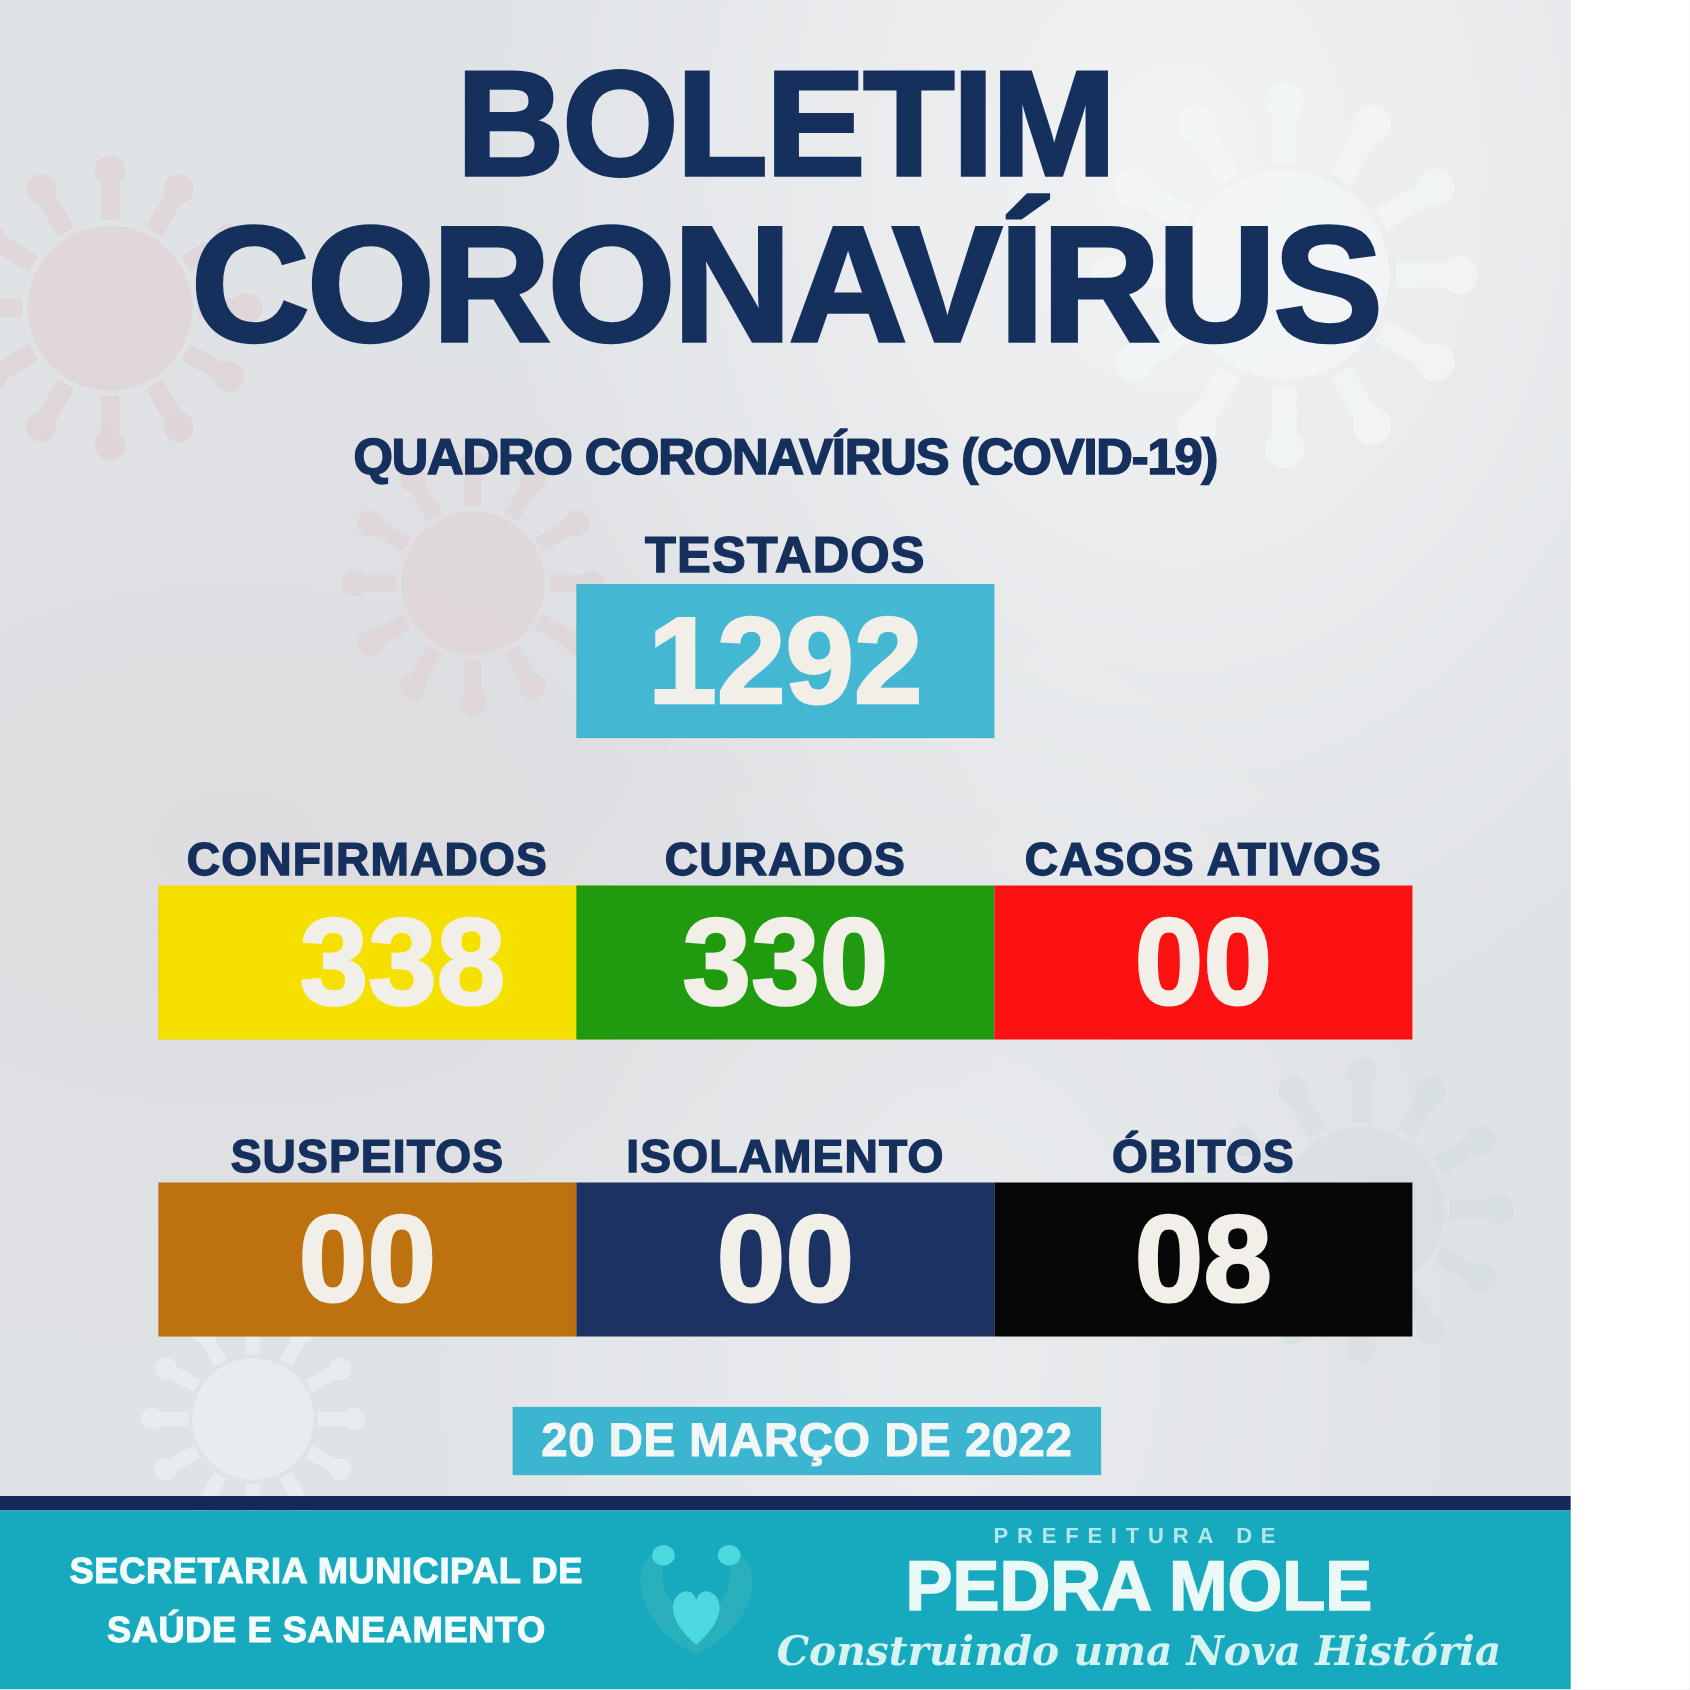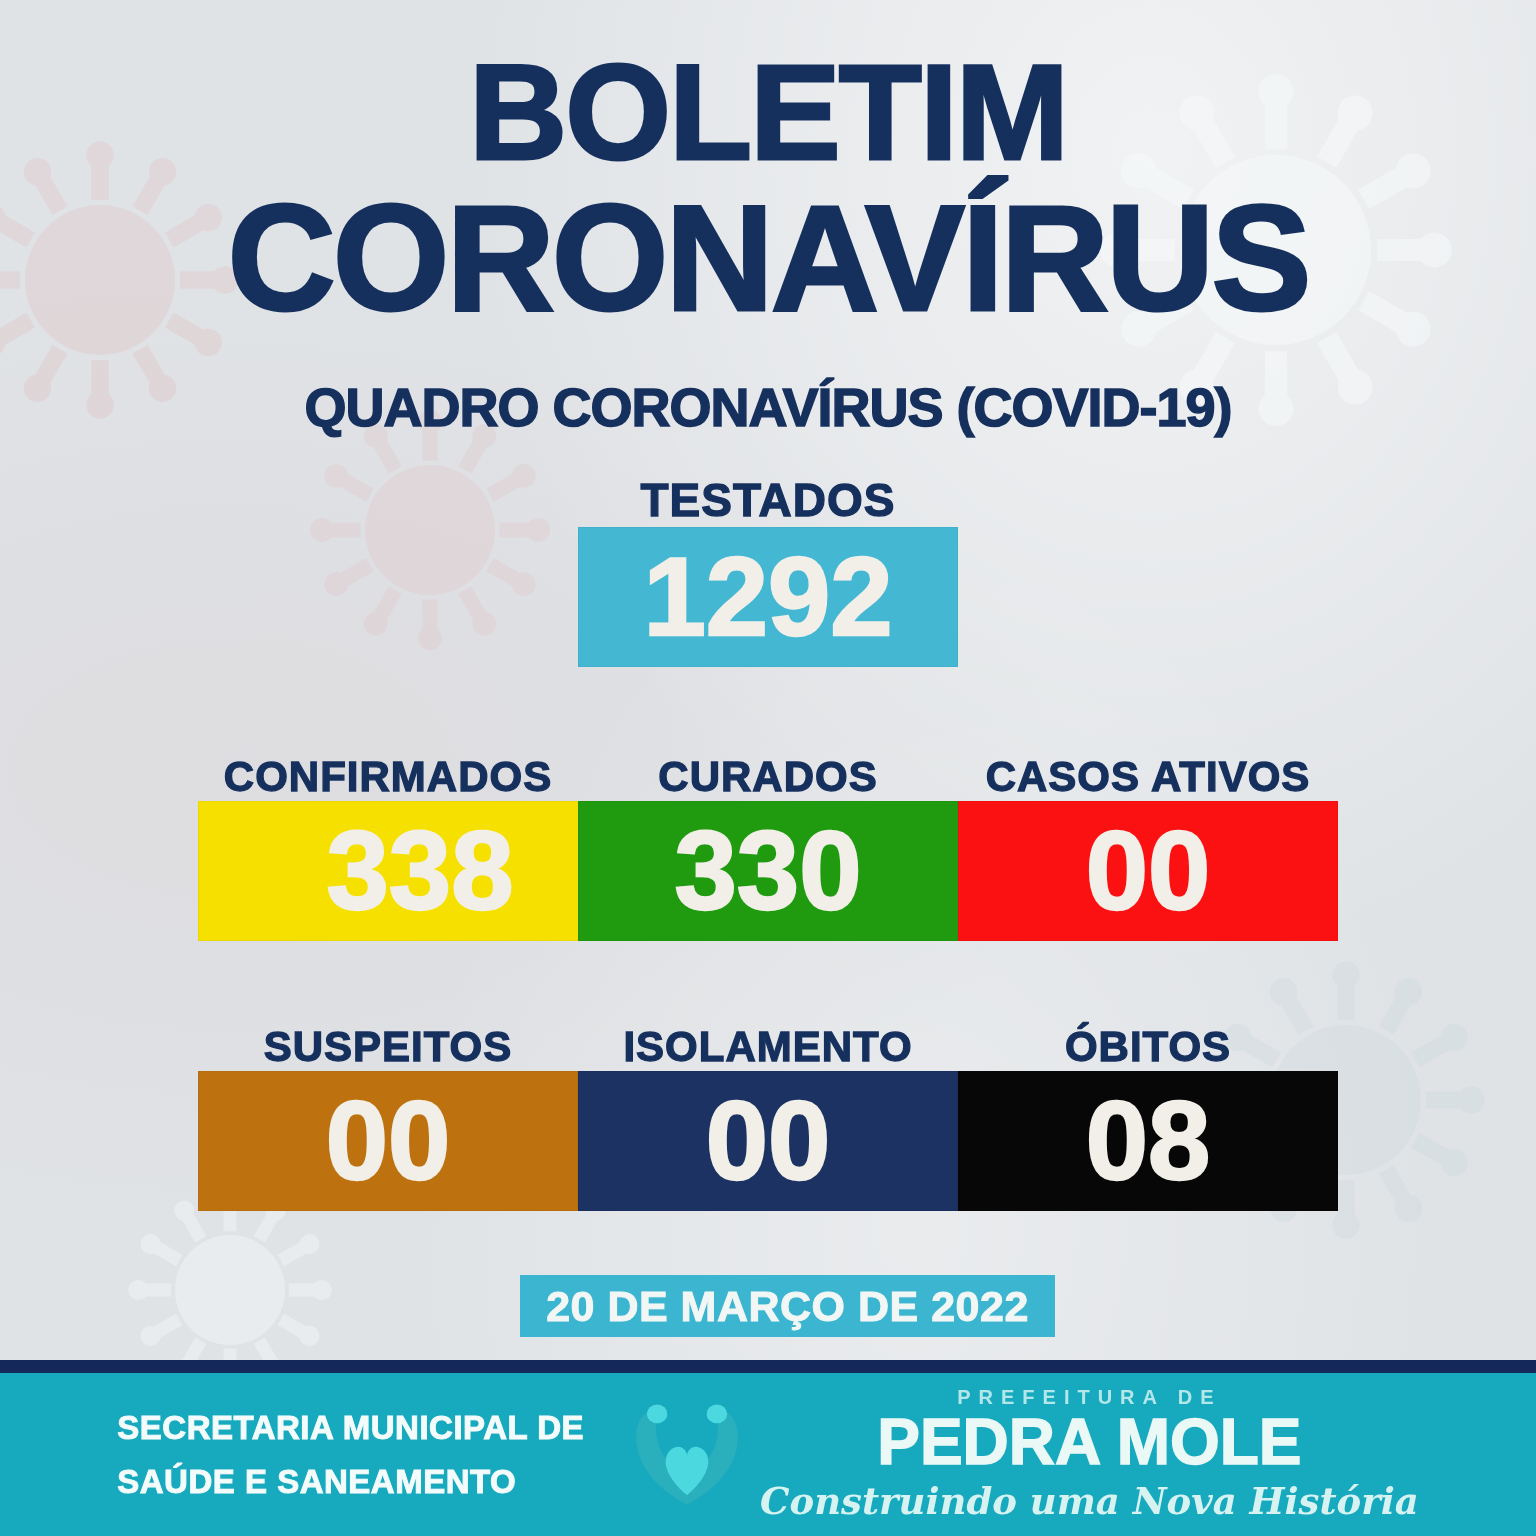--- a/index.html
+++ b/index.html
@@ -1,36 +1,36 @@
 <!DOCTYPE html>
 <html><head>
 <meta charset="utf-8">
 <style>
   html,body{margin:0;padding:0;}
   .page{
     position:relative;
-    width:1536px;height:1536px;
+    width:1428px;height:1536px;
     overflow:hidden;
     font-family:"Liberation Sans", sans-serif;
     background:
       radial-gradient(ellipse at 75% 10%, rgba(255,255,255,.55), rgba(255,255,255,0) 42%),
       radial-gradient(ellipse at 15% 50%, rgba(214,203,207,.28), rgba(255,255,255,0) 46%),
       radial-gradient(ellipse at 60% 80%, rgba(255,255,255,.30), rgba(255,255,255,0) 40%),
       #e0e3e6;
     text-align:center;
   }
   .watermark{position:absolute;pointer-events:none;}
   .wm-pink{color:#dfb9ba;}
   .wm-white{color:#f7fafb;}
   .wm-blue{color:#ccd8de;}
 
   .title-block{position:relative;padding-top:44px;color:#16305e;}
   .title-l1{font-size:136px;font-weight:700;line-height:1.0;letter-spacing:-2px;-webkit-text-stroke:3px #16305e;}
   .title-l2{font-size:150px;font-weight:700;line-height:1.04;letter-spacing:-3px;-webkit-text-stroke:3px #16305e;}
-  .subtitle{margin-top:40px;font-size:54px;font-weight:700;letter-spacing:-1px;color:#16305e;-webkit-text-stroke:1.5px #16305e;}
+  .subtitle{margin-top:52px;font-size:46px;font-weight:700;letter-spacing:-1px;color:#16305e;-webkit-text-stroke:1.5px #16305e;}
 
   .stat{width:380px;}
   .stat-label{
     font-size:42px;font-weight:700;color:#16305e;letter-spacing:1px;
     line-height:1.15;-webkit-text-stroke:1.3px #16305e;
   }
   .stat-box{
     height:140px;width:100%;
     display:flex;align-items:center;justify-content:center;
     box-shadow:0 0 0 1px rgba(0,0,0,0.04) inset;
@@ -57,21 +57,21 @@
   .footer-line{height:13px;background:#14295a;}
   .footer-bar{
     height:163px;
     background:
       radial-gradient(ellipse at 20% 30%, rgba(255,255,255,.10), rgba(255,255,255,0) 50%),
       #17aabf;
     display:flex;align-items:center;justify-content:center;gap:44px;
   }
   .dept{
     font-size:33px;font-weight:700;color:#f4fbfb;line-height:1.62;letter-spacing:0.5px;
-    -webkit-text-stroke:1px #f4fbfb;text-align:left;
+    -webkit-text-stroke:1px #f4fbfb;text-align:center;
   }
   .logo{display:flex;align-items:center;gap:14px;text-align:center;}
   .logo-icon{width:118px;height:112px;flex:0 0 auto;}
   .logo-text{display:flex;flex-direction:column;align-items:center;}
   .logo-pretitle{font-size:20px;font-weight:700;letter-spacing:8px;color:rgba(224,248,246,.78);}
   .logo-name{font-size:64px;font-weight:700;letter-spacing:0px;color:#eaf8f6;-webkit-text-stroke:1.5px #eaf8f6;line-height:1.05;}
   .logo-slogan{font-family:"DejaVu Serif", serif;font-style:italic;font-weight:700;font-size:37px;color:#d7f3f1;margin-top:2px;}
 
   svg{display:block;}
   .hidden-defs{position:absolute;width:0;height:0;overflow:hidden;}

